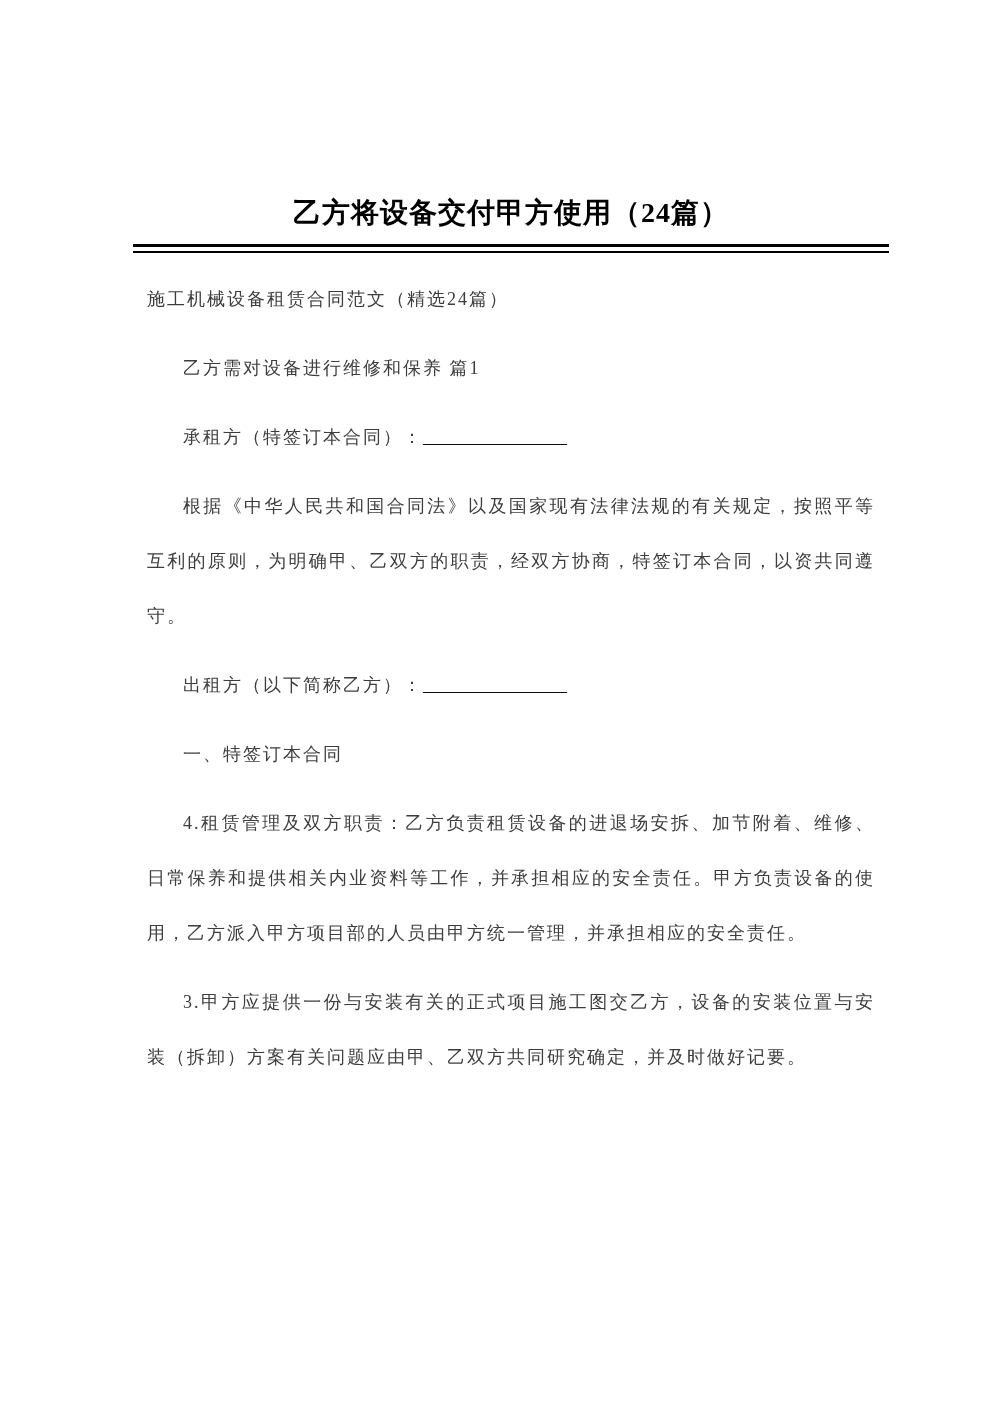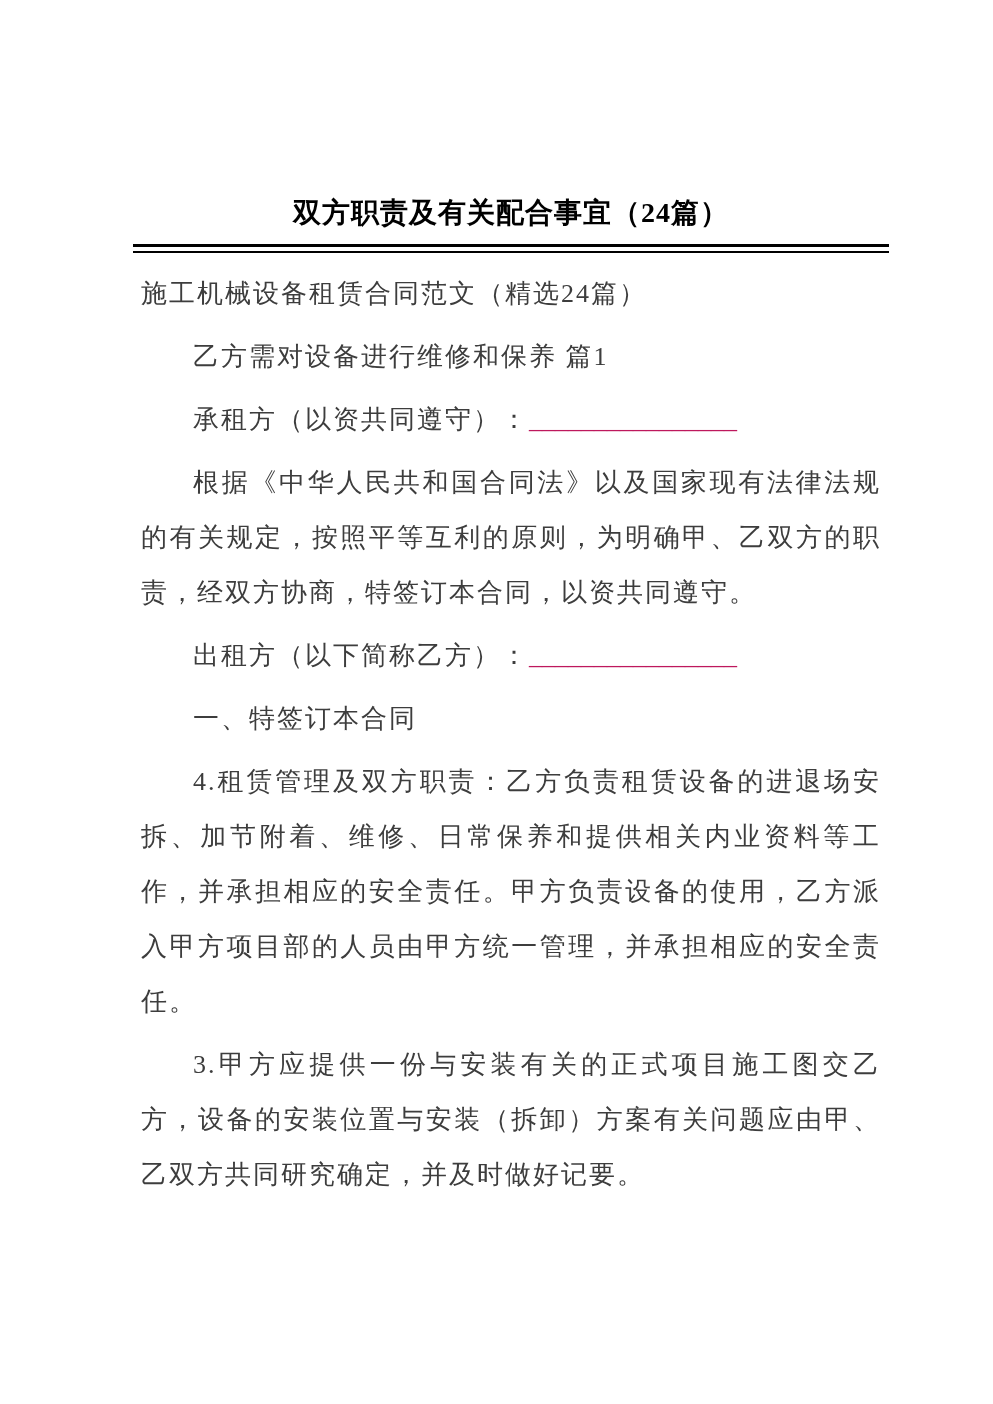--- a/index.html
+++ b/index.html
@@ -30,46 +30,46 @@
   .double-rule {
     height: 4px;
     border-top: 3px solid #000000;
     border-bottom: 2px solid #000000;
     margin: 0 0 3px 0;
   }
   .doc-body {
     padding-top: 2px;
   }
   .para {
-    margin: 8px;
-    font-size: 26px;
+    margin: 14px;
+    font-size: 18px;
     line-height: 55px;
     letter-spacing: 2px;
     color: #3d3d3d;
     text-align: justify;
     word-break: break-all;
   }
   .para.indent {
     text-indent: 2em;
   }
   .blank-line {
     letter-spacing: 0;
-    color: #be185d;
+    color: #000000;
     white-space: nowrap;
   }
 </style>
 </head>
 <body>
 
 <div class="page">
-  <h1 class="title">双方职责及有关配合事宜（24篇）</h1>
+  <h1 class="title">乙方将设备交付甲方使用（24篇）</h1>
   <div class="double-rule"></div>
   <div class="doc-body" id="doc-body">
       <p class="para"><span class="para-text">施工机械设备租赁合同范文（精选24篇）</span></p>
       <p class="para indent"><span class="para-text">乙方需对设备进行维修和保养 篇1</span></p>
-      <p class="para indent"><span class="para-text">承租方（以资共同遵守）：</span><span class="blank-line">________________</span></p>
+      <p class="para indent"><span class="para-text">承租方（特签订本合同）：</span><span class="blank-line">________________</span></p>
       <p class="para indent"><span class="para-text">根据《中华人民共和国合同法》以及国家现有法律法规的有关规定，按照平等互利的原则，为明确甲、乙双方的职责，经双方协商，特签订本合同，以资共同遵守。</span></p>
       <p class="para indent"><span class="para-text">出租方（以下简称乙方）：</span><span class="blank-line">________________</span></p>
       <p class="para indent"><span class="para-text">一、特签订本合同</span></p>
       <p class="para indent"><span class="para-text">4.租赁管理及双方职责：乙方负责租赁设备的进退场安拆、加节附着、维修、日常保养和提供相关内业资料等工作，并承担相应的安全责任。甲方负责设备的使用，乙方派入甲方项目部的人员由甲方统一管理，并承担相应的安全责任。</span></p>
       <p class="para indent"><span class="para-text">3.甲方应提供一份与安装有关的正式项目施工图交乙方，设备的安装位置与安装（拆卸）方案有关问题应由甲、乙双方共同研究确定，并及时做好记要。</span></p>
     </div>
 </div>
 
 </body></html>

